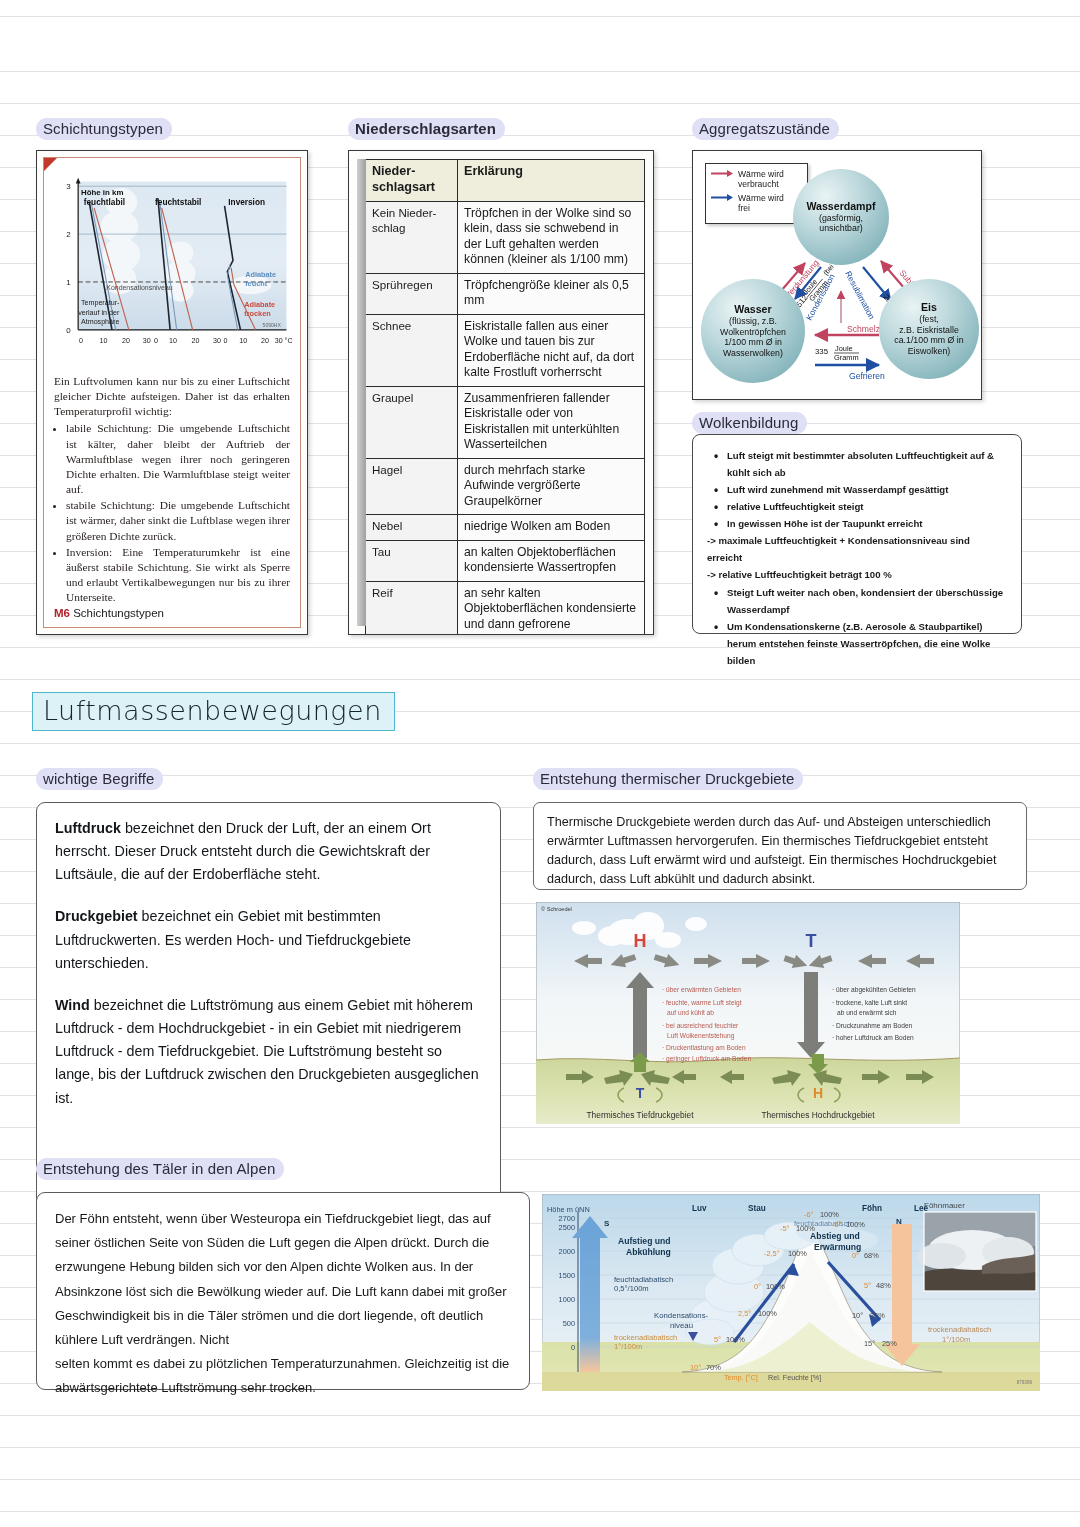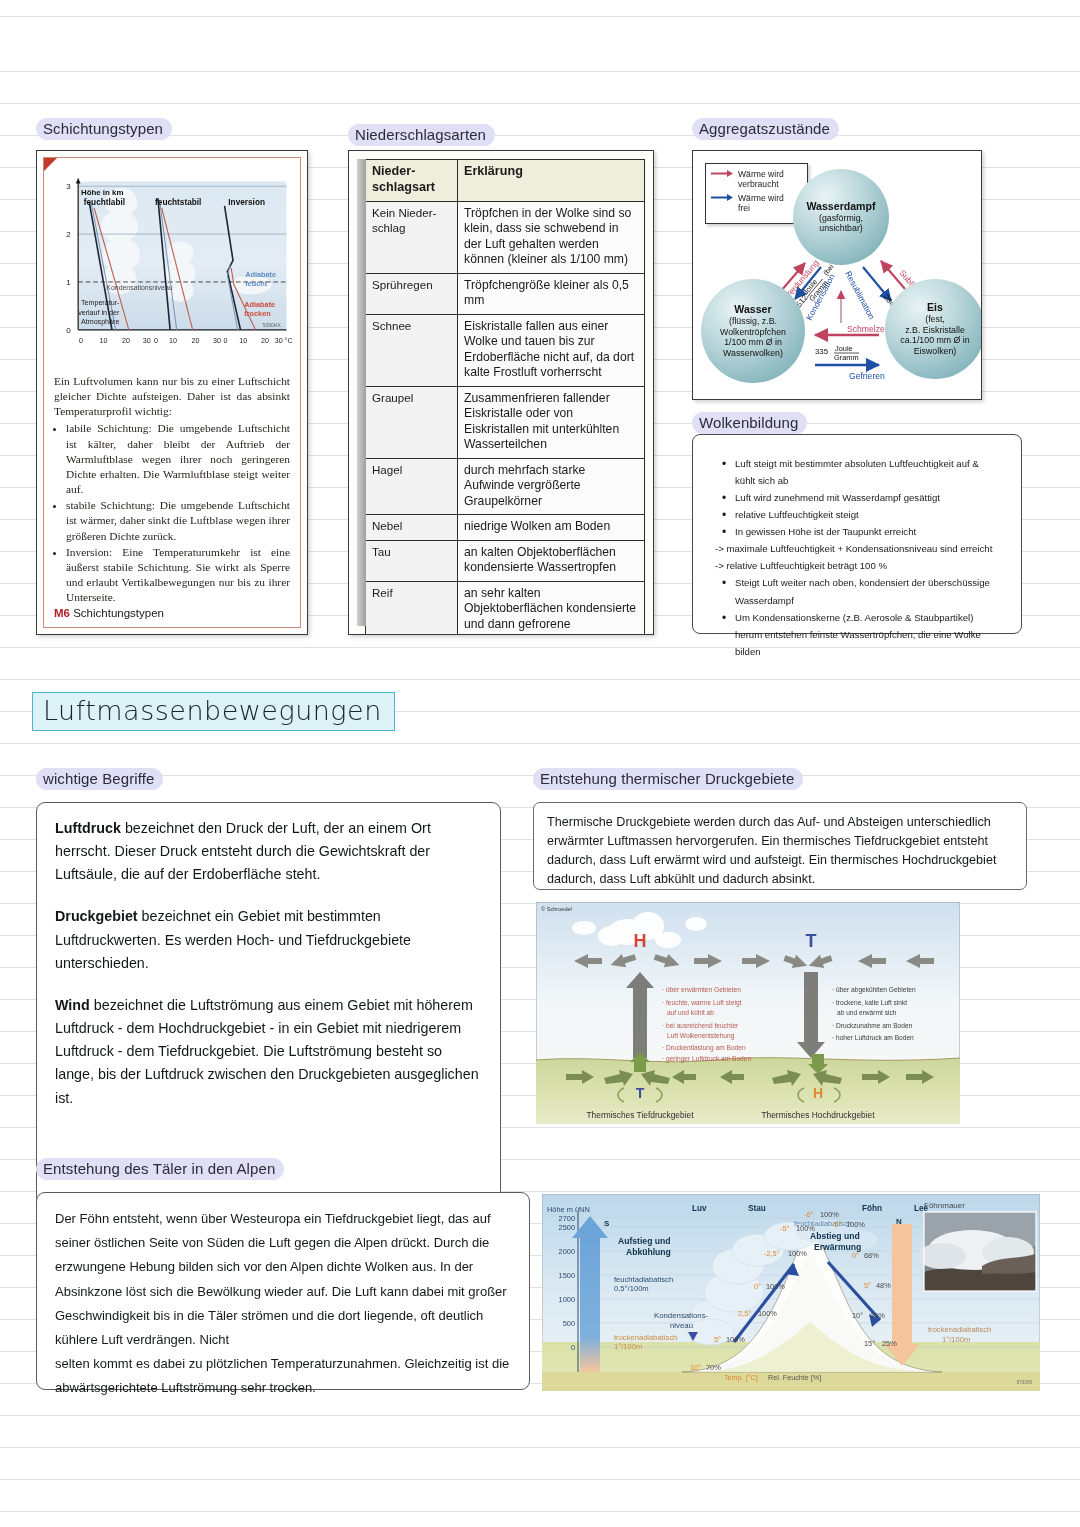--- a/index.html
+++ b/index.html
@@ -102,27 +102,27 @@
   .lgd-row { display:flex; align-items:flex-start; gap:4px; margin-bottom:4px;}
   .bub {
     position:absolute; border-radius:50%;
     background:radial-gradient(circle at 34% 28%, #e9f3f4 0%, #bcd8dc 38%, #87b6bd 78%, #6fa3ac 100%);
     display:flex; flex-direction:column; align-items:center; justify-content:center;
     text-align:center; font-size:8.8px; line-height:1.22; color:#111;
   }
   .bub b { font-size:10.6px; }
   #b-dampf { left:100px; top:18px; width:96px; height:96px; }
   #b-wasser { left:8px; top:128px; width:104px; height:104px; }
-  #b-eis { left:192px; top:128px; width:100px; height:100px;text-align:center; }
+  #b-eis { left:186px; top:128px; width:100px; height:100px;text-align:center; }
 
   
   #wolkcap { position:absolute; left:692px; top:412px; }
   #wolk { position:absolute; left:692px; top:434px; width:330px; height:200px;
           border:1.3px solid #4b4b4b; border-radius:8px; background:#fff; padding:12px 14px 10px 12px;}
-  #wolk ul { margin:8px; padding:0; list-style:none; font-size:9.6px; line-height:1.78; color:#1b1b1b;}
+  #wolk ul { margin:0; padding:0; list-style:none; font-size:9.6px; line-height:1.78; color:#1b1b1b;font-weight:bold;}
   #wolk li { padding-left:22px; position:relative; }
   #wolk li.b::before { content:"•"; position:absolute; left:9px; top:-1px; font-size:12px;}
   #wolk li.a { padding-left:2px; }
 
   
   #lmb { position:absolute; left:32px; top:692px; }
   #wb-cap { position:absolute; left:36px; top:768px; }
   #wb-box { position:absolute; left:36px; top:802px; width:465px; height:406px; }
   #etd-cap { position:absolute; left:533px; top:768px; }
   #etd-box { position:absolute; left:533px; top:802px; width:494px; height:88px;
@@ -221,36 +221,36 @@
           <text x="33" y="160" font-size="7.6" fill="#1a1a1a" font-family="Liberation Sans, sans-serif">Atmosphäre</text>
           <text x="208" y="110" font-size="7.8" font-weight="bold" fill="#5d8ec2" font-family="Liberation Sans, sans-serif">Adiabate</text>
           <text x="208" y="119" font-size="7.8" font-weight="bold" fill="#5d8ec2" font-family="Liberation Sans, sans-serif">feucht</text>
           <text x="207" y="142" font-size="7.8" font-weight="bold" fill="#cc4b3d" font-family="Liberation Sans, sans-serif">Adiabate</text>
           <text x="207" y="151" font-size="7.8" font-weight="bold" fill="#cc4b3d" font-family="Liberation Sans, sans-serif">trocken</text>
           <text x="246" y="163" font-size="5.4" text-anchor="end" fill="#666" font-family="Liberation Sans, sans-serif">5090HX</text>
         </svg>
       </div>
 
       <div class="sch-body">
-        <div style="text-align:justify">Ein Luftvolumen kann nur bis zu einer Luftschicht gleicher Dichte aufsteigen. Daher ist das absinkt Temperaturprofil wichtig:</div>
+        <div style="text-align:justify">Ein Luftvolumen kann nur bis zu einer Luftschicht gleicher Dichte aufsteigen. Daher ist das erhalten Temperaturprofil wichtig:</div>
         <ul>
           <li>labile Schichtung: Die umgebende Luftschicht ist kälter, daher bleibt der Auftrieb der Warmluftblase wegen ihrer noch geringeren Dichte erhalten. Die Warmluftblase steigt weiter auf.</li>
           <li>stabile Schichtung: Die umgebende Luftschicht ist wärmer, daher sinkt die Luftblase wegen ihrer größeren Dichte zurück.</li>
           <li>Inversion: Eine Temperaturumkehr ist eine äußerst stabile Schichtung. Sie wirkt als Sperre und erlaubt Vertikalbewegungen nur bis zu ihrer Unterseite.</li>
         </ul>
       </div>
 
       <div class="sch-cap">
         <span class="m">M6</span>
         <span>Schichtungstypen</span>
       </div>
     </div>
   </div>
 
-  <div style="position:absolute;left:348px;top:124px;">
+  <div style="position:absolute;left:348px;top:118px;font-weight:bold;">
     <span class="hl">Niederschlagsarten</span>
   </div>
 
   <div id="nieder" class="scanbox">
     <div class="spine"></div>
     <table class="nt">
       <colgroup>
           <col class="c1">
           <col>
         </colgroup>

